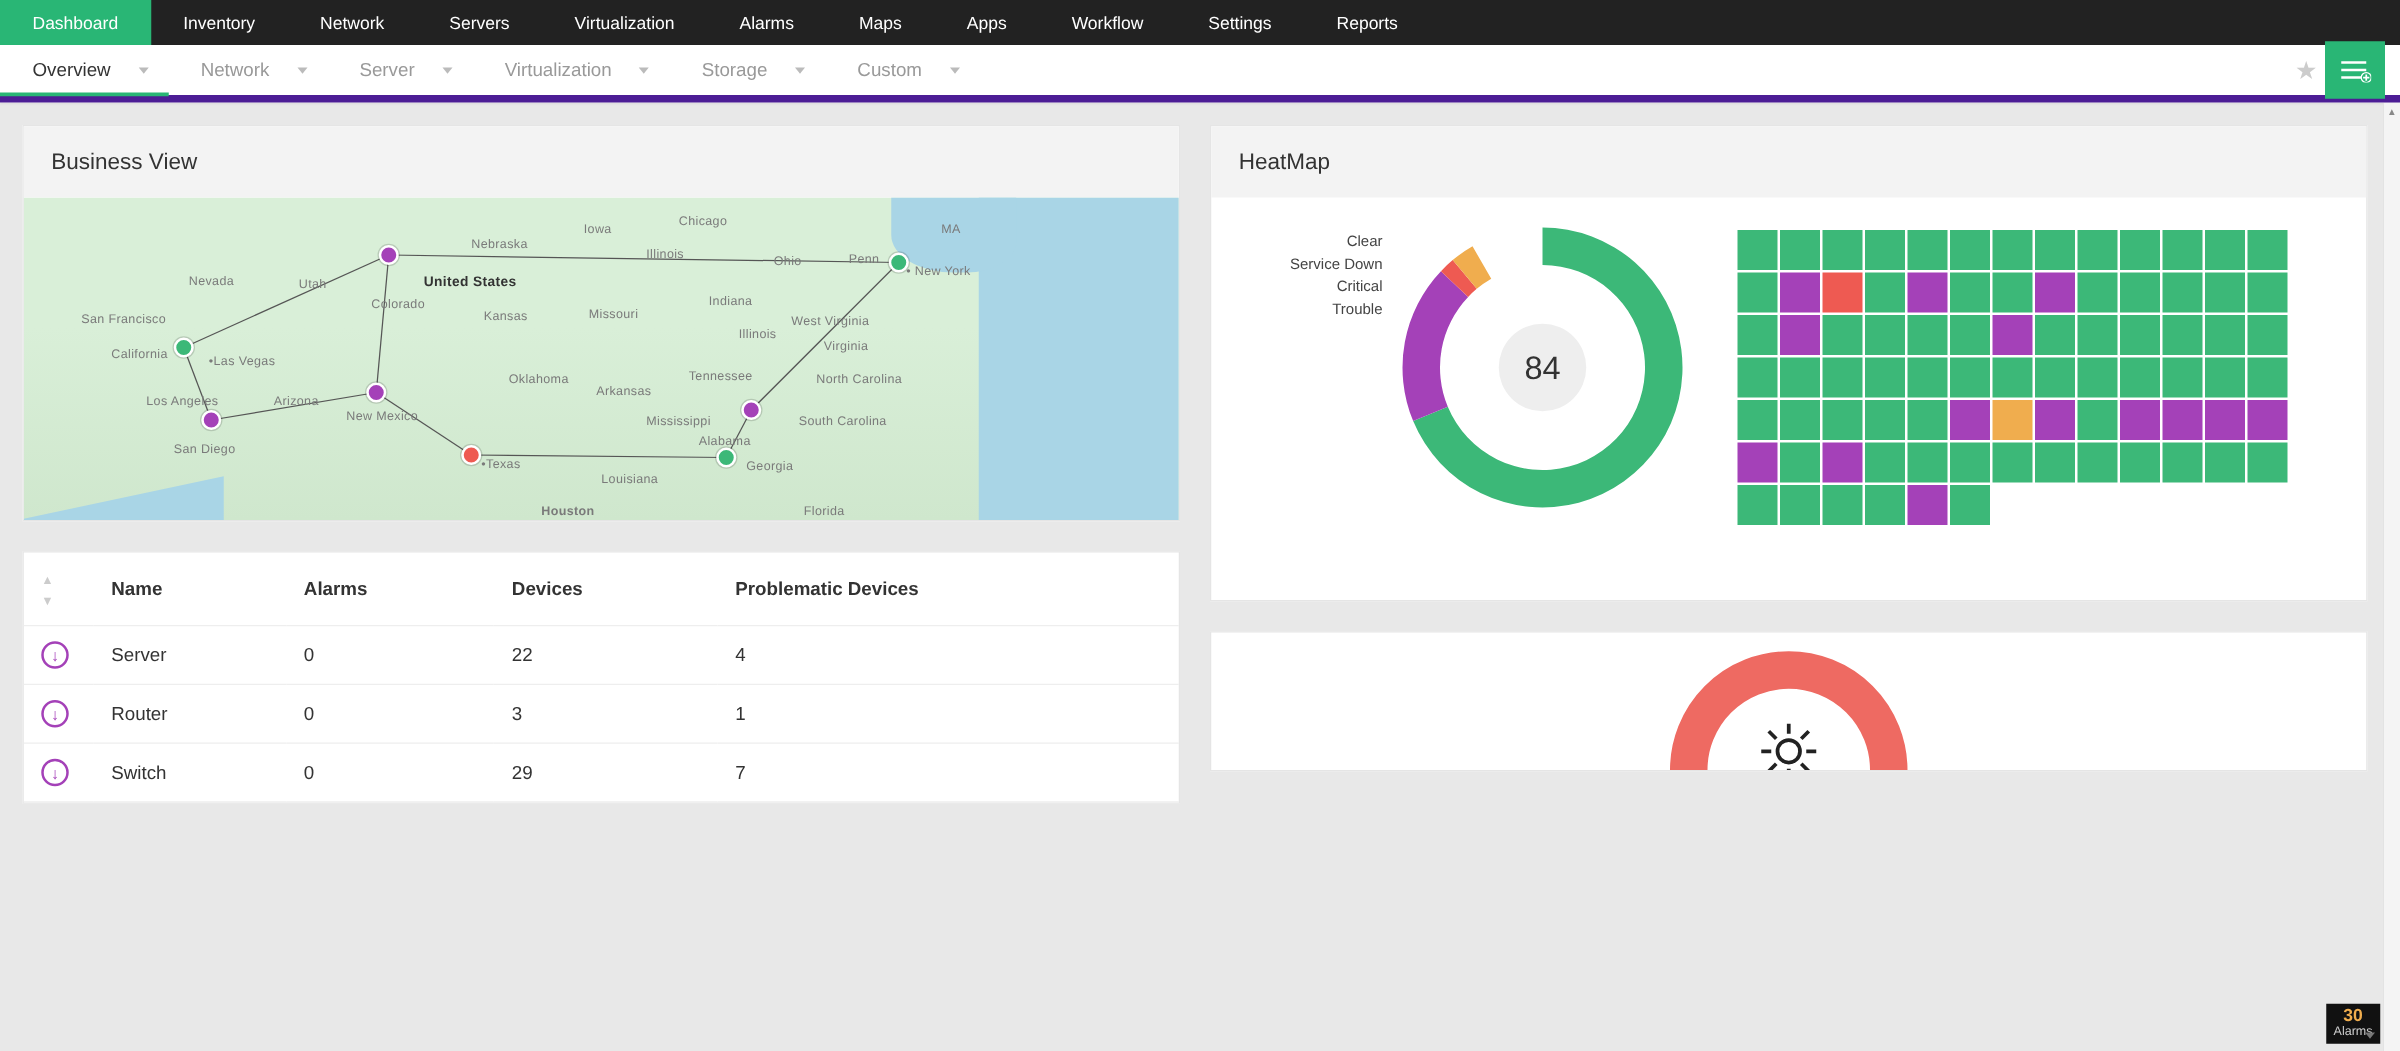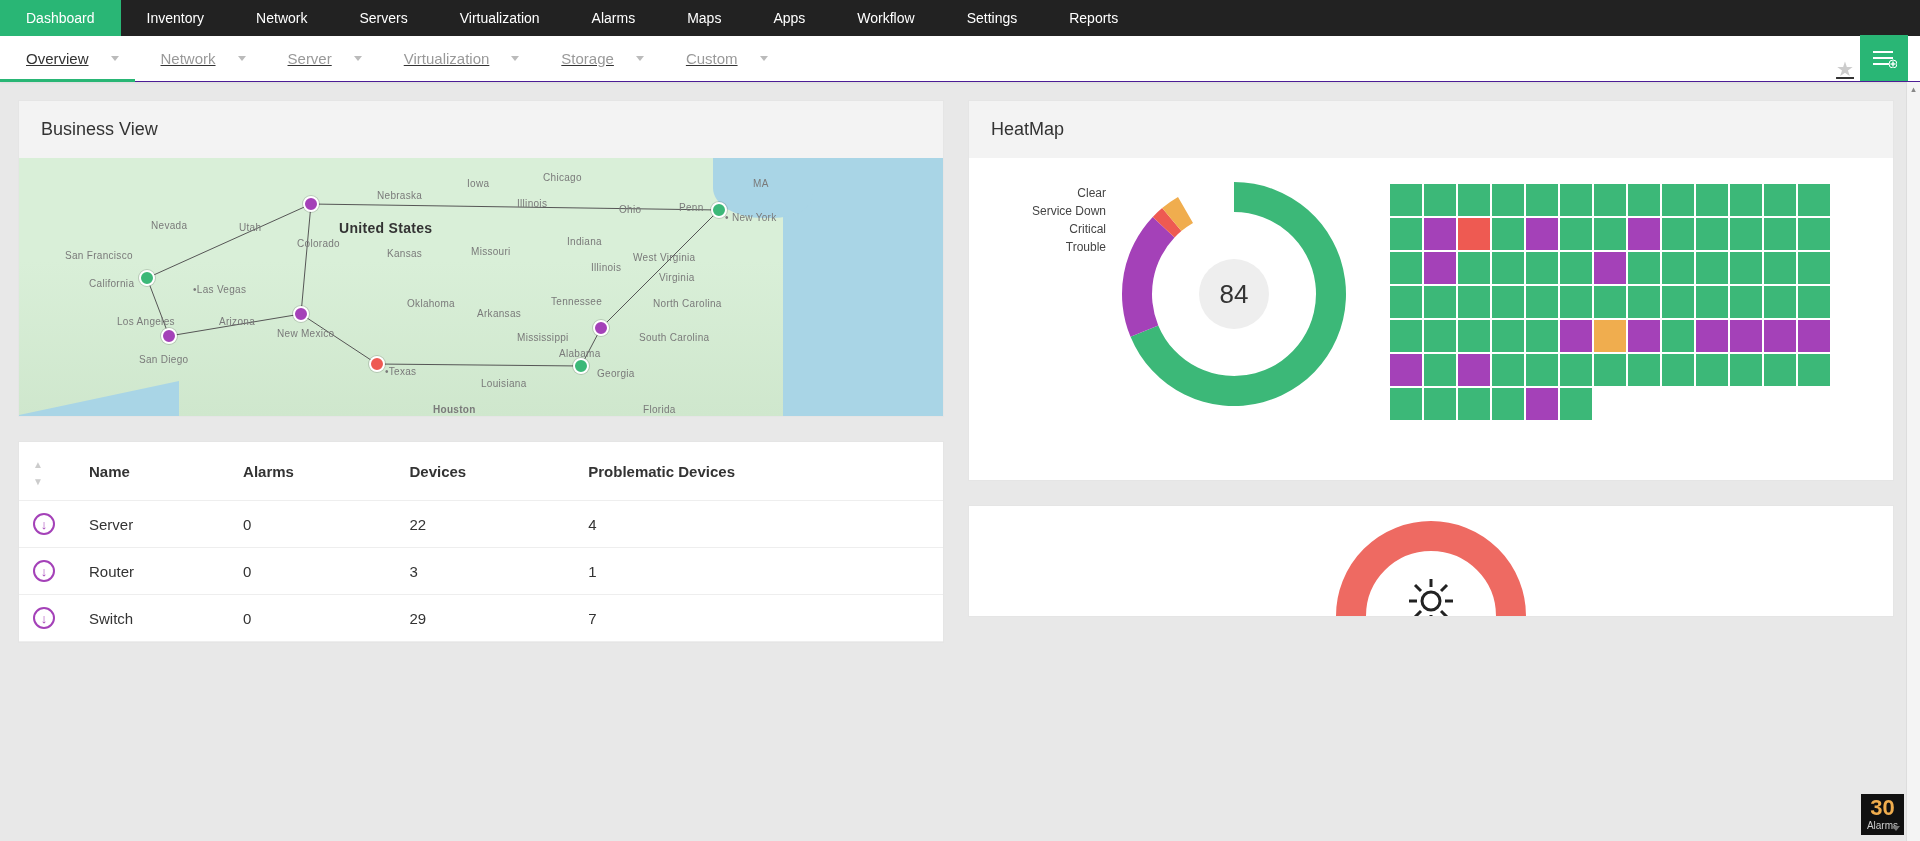--- a/index.html
+++ b/index.html
@@ -20,21 +20,21 @@
   * { box-sizing: border-box; }
   html, body { margin:0; padding:0; font-family:var(--font); color:var(--text); }
   body { background: #e8e8e8; width:1920px; min-height:841px; }
 
   
   .topnav { display:flex; background:var(--header-dark); height:36px; align-items:stretch; }
   .topnav .tab { padding:0 26px; display:flex; align-items:center; color:#fff; font-size:14px; cursor:pointer; }
   .topnav .tab.active { background: var(--header-green); }
 
   
-  .subnav-wrap { background:#fff; border-bottom:1px solid #4c1d95; height:46px; display:flex; align-items:flex-end; padding:0 12px 0 0; position:relative; box-shadow:0 1px 2px rgba(0,0,0,.05);text-decoration:underline; }
+  .subnav-wrap { background:#fff; border-bottom:6px solid #4c1d95; height:46px; display:flex; align-items:center; padding:0 12px 0 0; position:relative; box-shadow:0 1px 2px rgba(0,0,0,.05); }
   .subnav { display:flex; height:100%; }
   .subnav .item { padding:0 46px 0 26px; display:flex; align-items:center; gap:34px; font-size:15px; color:var(--gray-txt); cursor:pointer; position:relative; }
   .subnav .item .chev { position:absolute; right:16px; }
   .subnav .item.active { color:#333; }
   .subnav .item.active::after { content:""; position:absolute; left:0; right:0; bottom:-1px; height:3px; background:var(--header-green); }
   .chev { width:0; height:0; border-left:4px solid transparent; border-right:4px solid transparent; border-top:5px solid #bbb; display:inline-block; }
   .spacer { flex:1; }
   .star-icon { color:#ccc; font-size:20px; margin-right:6px; cursor:pointer; }
   .add-widget { background:var(--header-green); height:46px; width:48px; display:flex; align-items:center; justify-content:center; position:relative; cursor:pointer; }
   .add-widget svg { stroke:#fff; }
@@ -49,21 +49,21 @@
   .card-header { background:var(--gray-bg); padding:18px 22px; font-size:18px; color:#333; }
   .card-body { padding:0; position:relative; }
 
   
   .map { position:relative; height:258px; overflow:hidden; border-top:0; }
   .map-bg { position:absolute; inset:0; background:linear-gradient(180deg,#d9efd8,#d9efd8 40%,#cfe7cd 100%); }
   .map-ocean-left { position:absolute; left:0; top:240px; width:160px; height:40px; background:#a9d5e6; transform:skewY(-12deg); }
   .map-ocean-right { position:absolute; right:0; top:0; width:160px; height:260px; background:#a9d5e6; }
   .map-lake { position:absolute; right:130px; top:0; width:100px; height:60px; background:#a9d5e6; border-radius:0 0 40% 50%; }
   .map-label { position:absolute; font-size:10px; color:#7a7a7a; letter-spacing:.3px; }
-  .us-label { font-weight:bold; font-size:14px; color:#333; }
+  .us-label { font-weight:bold; font-size:11px; color:#333; }
   .node { position:absolute; width:16px; height:16px; margin:-8px 0 0 -8px; border-radius:50%; border:2px solid #fff; box-shadow:0 0 0 1px rgba(0,0,0,.15); }
   .node.g { background:var(--green); }
   .node.p { background:var(--purple); }
   .node.r { background:var(--red); }
   svg.edges { position:absolute; inset:0; }
 
   
   .tbl { width:100%; border-collapse:collapse; }
   .tbl th, .tbl td { text-align:left; padding:12px 14px; font-size:15px; border-bottom:1px solid #eee; }
   .tbl th { font-weight:600; color:#333; }
@@ -85,21 +85,21 @@
   .cell.r { background:var(--red); }
   .cell.o { background:var(--orange); }
   .cell.e { background:transparent; }
 
   
   .alarms-body { height:110px; display:flex; align-items:flex-end; justify-content:center; overflow:hidden; }
   .alarms-body svg { }
 
   
   .alarm-pill { position:fixed; right:16px; bottom:6px; background:#111; color:#fff; padding:2px 6px 4px 6px; text-align:center; line-height:1.1; }
-  .alarm-pill .n { font-size:22px; color:var(--orange); font-weight:600; }
+  .alarm-pill .n { font-size:14px; color:var(--orange); font-weight:600; }
   .alarm-pill .t { font-size:10px; color:#ccc; }
   .alarm-pill .tri { position:absolute; right:4px; bottom:4px; width:0; height:0; border-left:4px solid transparent; border-right:4px solid transparent; border-top:5px solid #777; }
 
   .vscroll { position:fixed; right:0; top:82px; bottom:0; width:14px; background:#f4f4f4; border-left:1px solid #ddd; }
   .vscroll-up { position:absolute; top:0; left:0; right:0; height:14px; display:flex; align-items:center; justify-content:center; font-size:9px; color:#888; }
 </style>
 </head>
 <body>
 
 <div class="topnav" id="topnav">
@@ -180,21 +180,21 @@
             <line x1="358" y1="206" x2="562" y2="208" stroke="#555" stroke-width="1"></line>
             <line x1="562" y1="208" x2="582" y2="170" stroke="#555" stroke-width="1"></line>
             <line x1="582" y1="170" x2="700" y2="52" stroke="#555" stroke-width="1"></line>
           </svg>
         <div id="map-labels">
             <span class="map-label us-label" style="left: 320px; top: 62px;">United States</span>
             <span class="map-label" style="left: 70px; top: 120px;">California</span>
             <span class="map-label" style="left: 46px; top: 92px;">San Francisco</span>
             <span class="map-label" style="left: 98px; top: 158px;">Los Angeles</span>
             <span class="map-label" style="left: 120px; top: 196px;">San Diego</span>
-            <span class="map-label" style="left: 174px; top: 126px;">•Las Vegas</span>
+            <span class="map-label" style="left: 148px; top: 126px;">•Las Vegas</span>
             <span class="map-label" style="left: 132px; top: 62px;">Nevada</span>
             <span class="map-label" style="left: 220px; top: 64px;">Utah</span>
             <span class="map-label" style="left: 200px; top: 158px;">Arizona</span>
             <span class="map-label" style="left: 278px; top: 80px;">Colorado</span>
             <span class="map-label" style="left: 258px; top: 170px;">New Mexico</span>
             <span class="map-label" style="left: 358px; top: 32px;">Nebraska</span>
             <span class="map-label" style="left: 368px; top: 90px;">Kansas</span>
             <span class="map-label" style="left: 388px; top: 140px;">Oklahoma</span>
             <span class="map-label" style="left: 366px; top: 208px;">•Texas</span>
             <span class="map-label" style="left: 448px; top: 20px;">Iowa</span>

